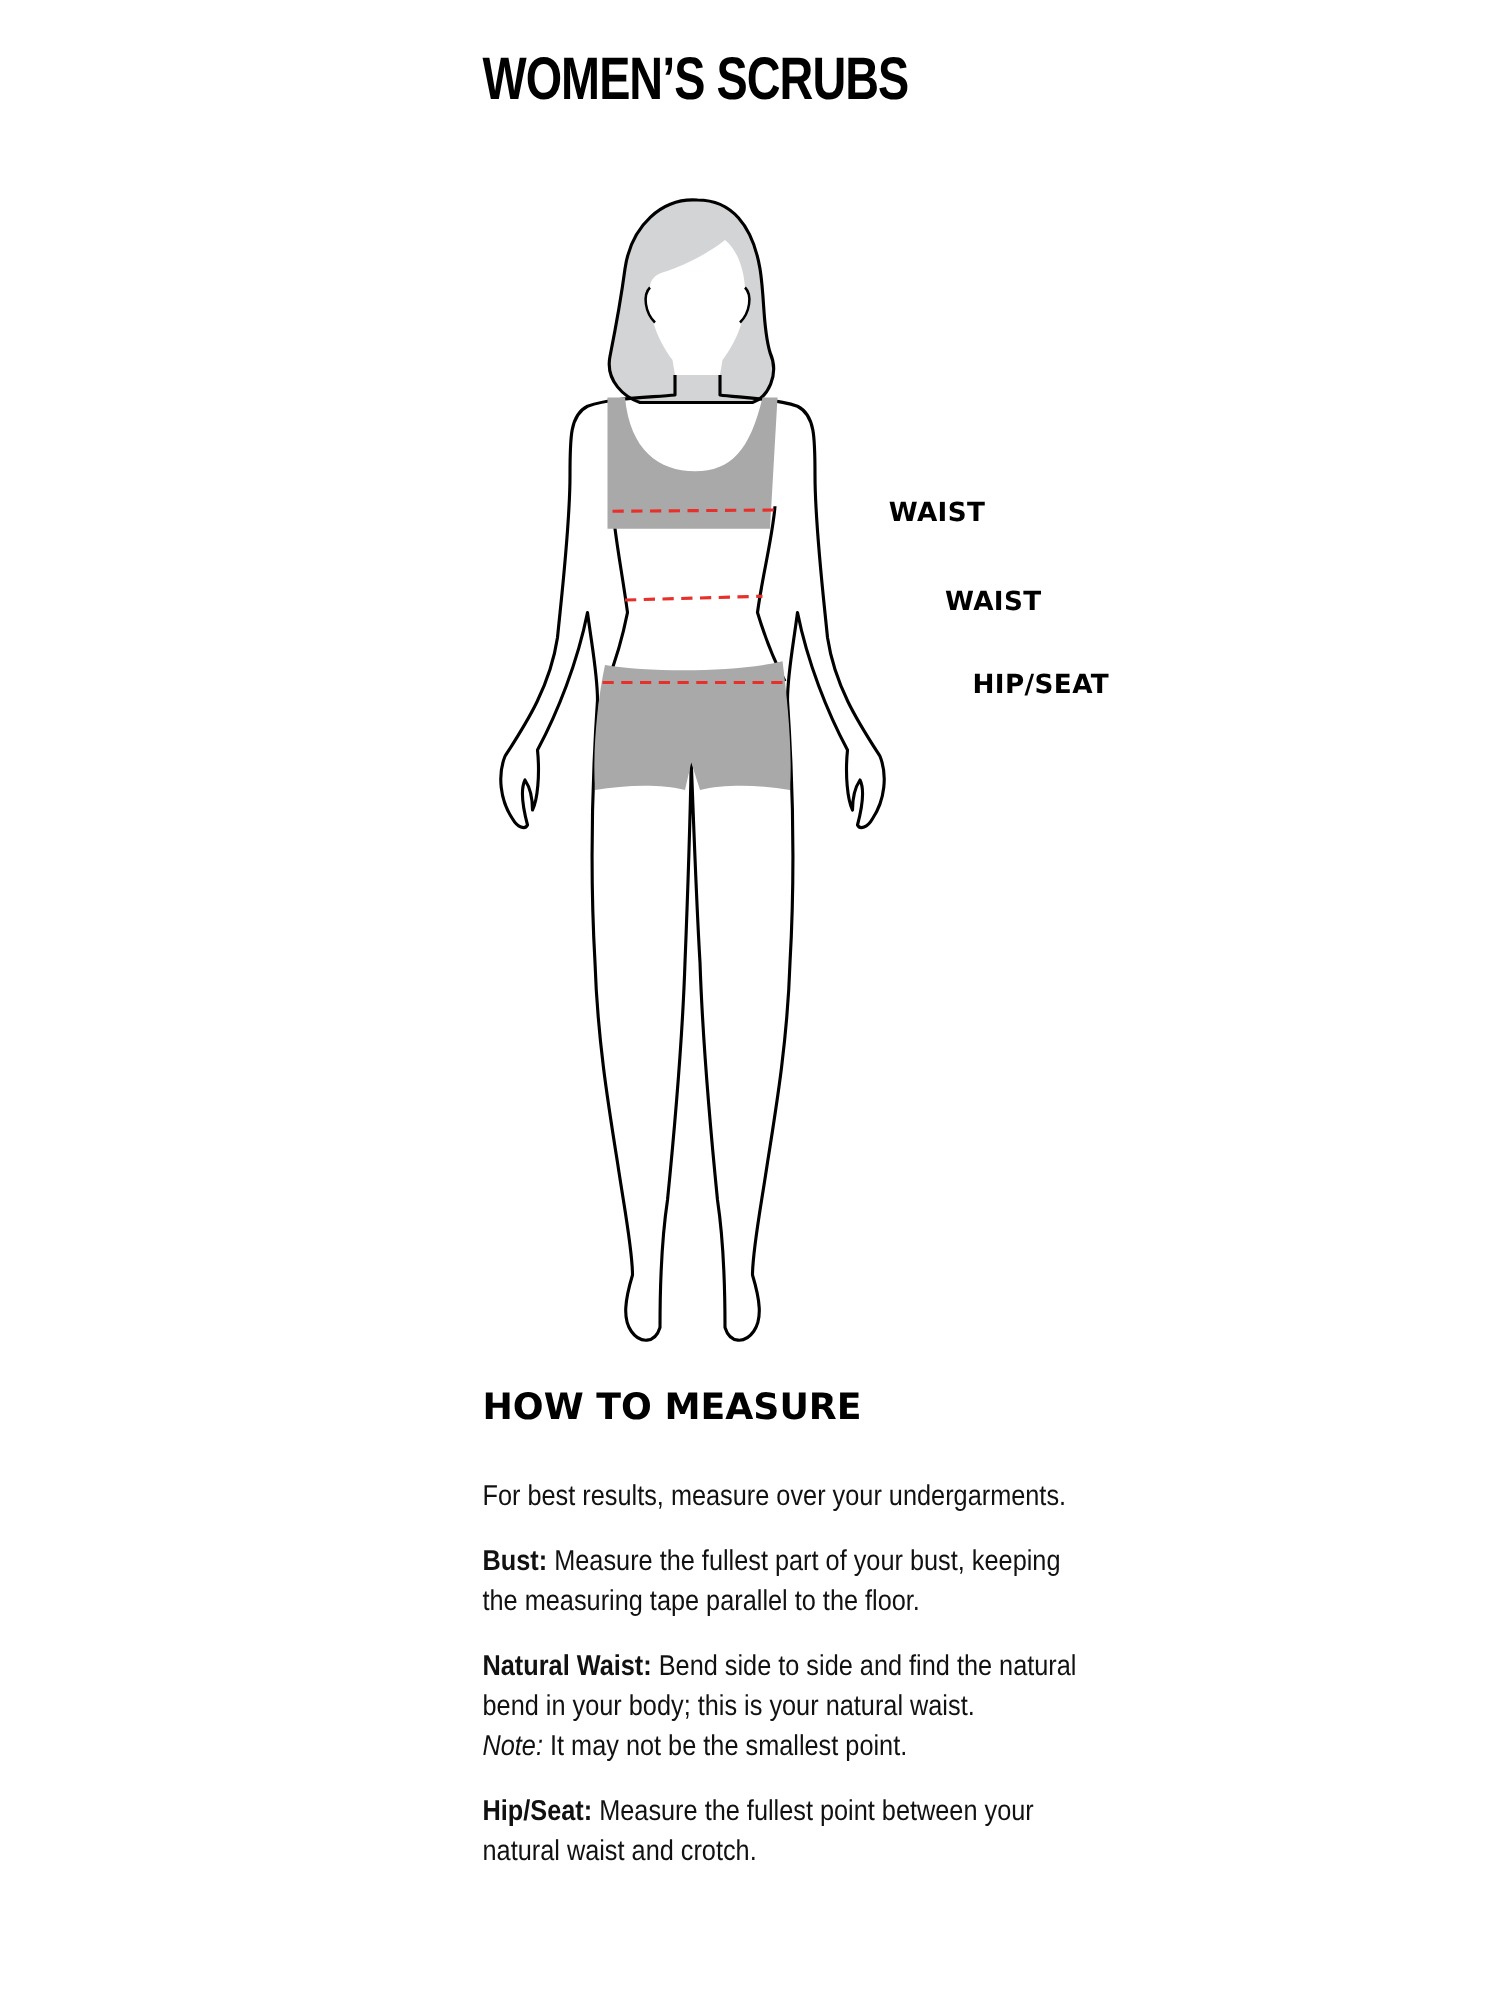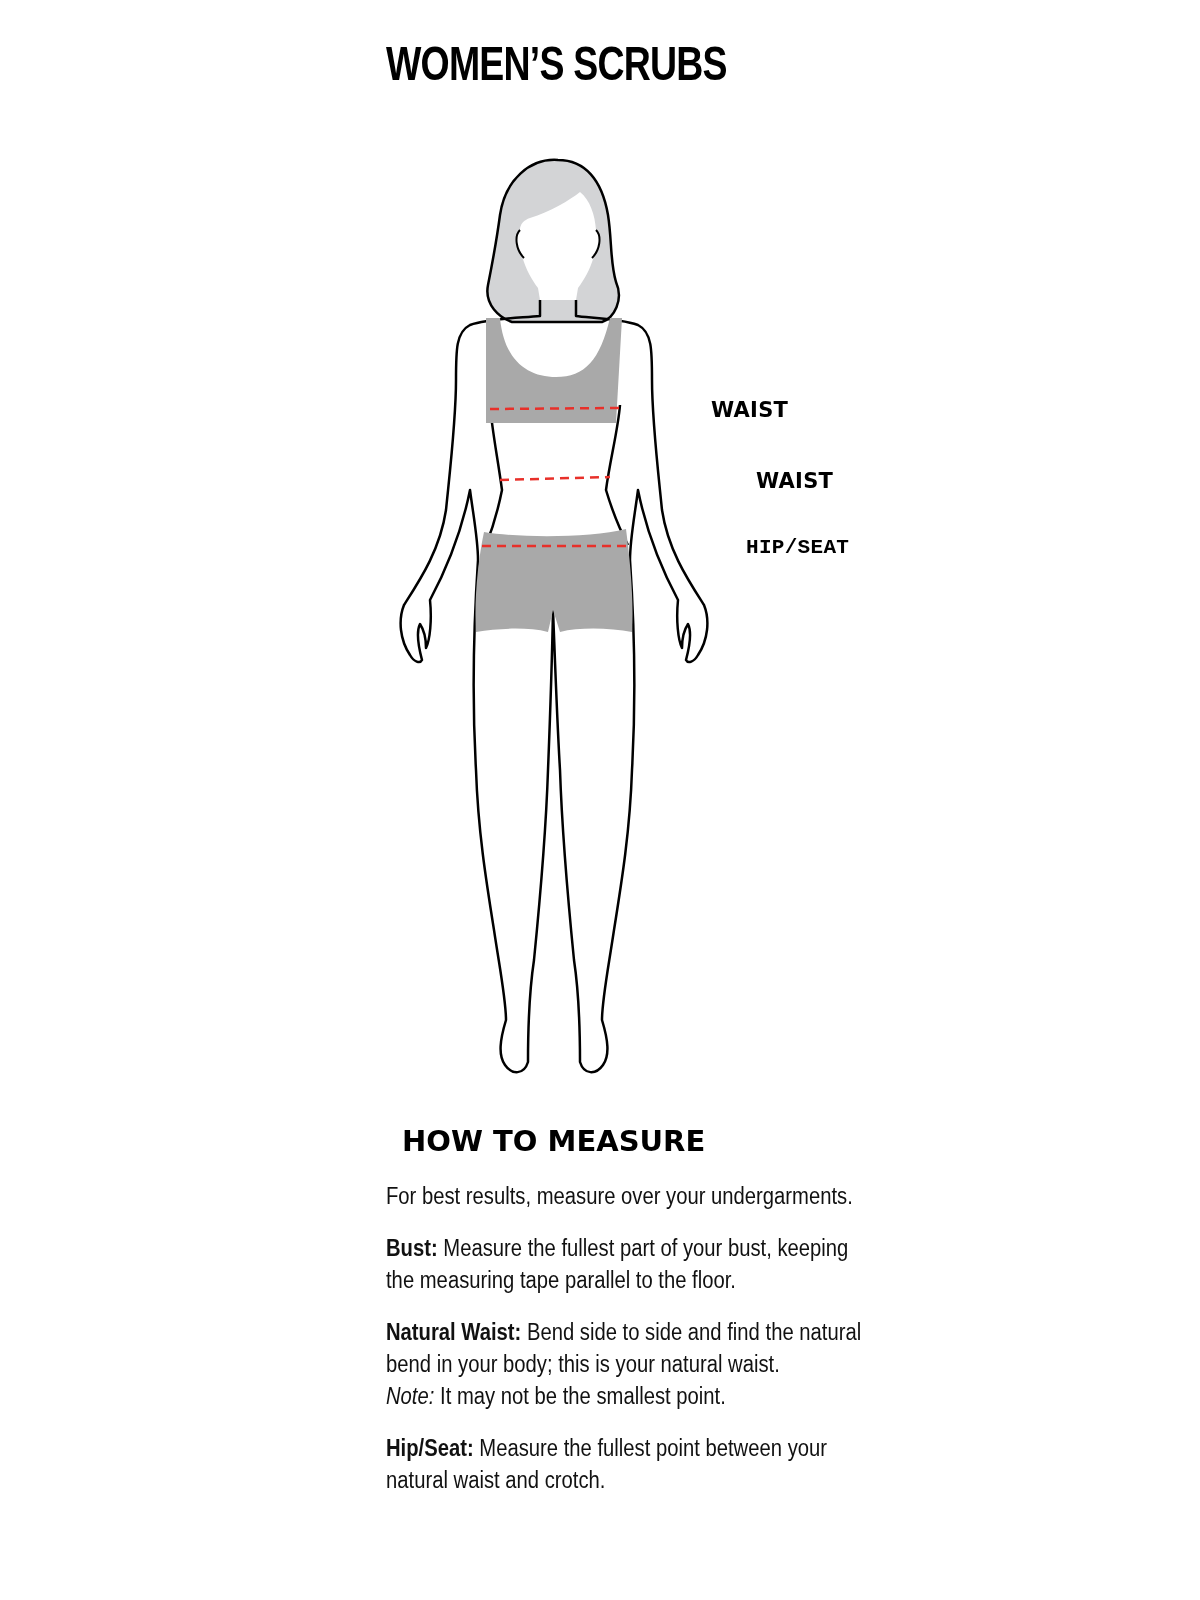--- a/index.html
+++ b/index.html
@@ -10,27 +10,27 @@
       letter-spacing: -1px; transform: scaleX(0.78); transform-origin: left top;
       line-height: 1; margin: 0; white-space: nowrap;
     }
     .figure { position: absolute; left: 380px; top: 150px; width: 360px; height: 940px; }
     .label {
       position: absolute; font-family: "DejaVu Sans", sans-serif; font-weight: bold;
       font-size: 21px; letter-spacing: 0.3px; line-height: 1; white-space: nowrap;
     }
     .lbl-bust { left: 711px; top: 400px; }
     .lbl-waist { left: 756px; top: 471px; }
-    .lbl-hip { left: 746px; top: 537px; font-family: Liberation Mono, monospace; }
+    .lbl-hip { left: 778px; top: 537px; }
     .section {
       position: absolute; left: 386px; top: 1110px; width: 500px;
       font-family: "Liberation Sans", sans-serif;
     }
     .section h2 {
-      margin: 16px; font-family: "DejaVu Sans", sans-serif; font-weight: bold; font-size: 29px;
+      margin: 0; font-family: "DejaVu Sans", sans-serif; font-weight: bold; font-size: 29px;
       letter-spacing: 0px; line-height: 1.1;
     }
     .para {
       margin: 0; font-size: 23px; line-height: 32px; color: #111;
       transform: scaleX(0.88); transform-origin: left top; width: 560px;
     }
     .p-intro { position: absolute; top: 70px; }
     .p-bust { position: absolute; top: 122px; }
     .p-waist { position: absolute; top: 206px; }
     .p-hip { position: absolute; top: 322px; }

